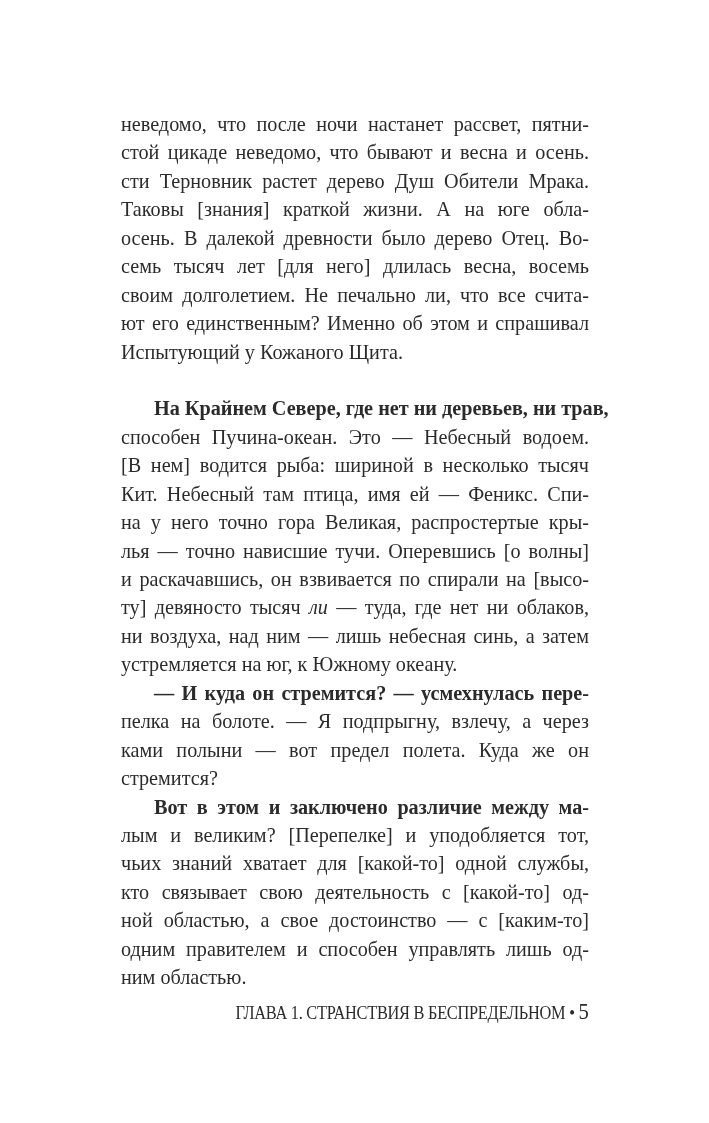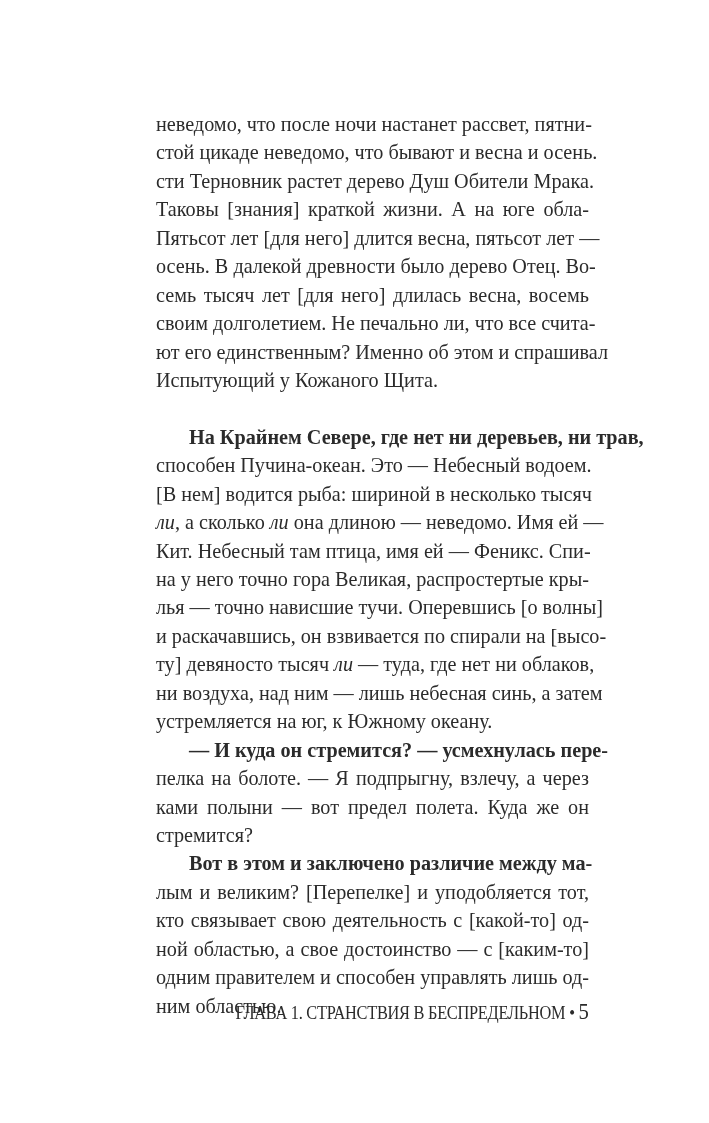--- a/index.html
+++ b/index.html
@@ -1,72 +1,71 @@
 <!DOCTYPE html>
 <html><head>
 <meta charset="utf-8">
 <style>
   html, body { margin: 0; padding: 0; background: #ffffff; }
   body { width: 709px; height: 1123px; position: relative; overflow: hidden; }
   .page { position: absolute; left: 121px; top: 110px; width: 468px;
           font-family: "Liberation Serif", "DejaVu Serif", serif; font-size: 20.2px;
           line-height: 28.45px; color: #2b2b2b; }
-  .line { display: block; white-space: nowrap; text-align: justify; text-align-last: justify; height: 28.45px; margin-left: 35px; }
+  .line { display: block; white-space: nowrap; text-align: justify; text-align-last: justify; height: 28.45px; }
   .line.last { text-align-last: left; }
   .indent { padding-left: 33px; font-weight: bold; }
   .gap { height: 28.45px; }
   em { font-style: italic; }
   .footer { position: absolute; top: 998px; right: 121px;
             font-family: "Liberation Serif", "DejaVu Serif", serif; font-size: 19px; color: #2b2b2b;
             letter-spacing: -0.3px; transform: scaleX(0.86); transform-origin: right center; white-space: nowrap; }
   .footer .num { font-size: 24px; }
 </style>
 </head>
 <body>
 
 <div class="page">
   <div>
     <span class="line">неведомо, что после ночи настанет рассвет, пятни-</span>
     <span class="line">стой цикаде неведомо, что бывают и весна и осень.</span>
     <span class="line">сти Терновник растет дерево Душ Обители Мрака.</span>
     <span class="line">Таковы [знания] краткой жизни. А на юге обла-</span>
-    <span class="line">Пятьсот лет [для него] длится весна, пятьсот лет —</span>
     <span class="line">осень. В далекой древности было дерево Отец. Во-</span>
     <span class="line">семь тысяч лет [для него] длилась весна, восемь</span>
     <span class="line">своим долголетием. Не печально ли, что все счита-</span>
     <span class="line">ют его единственным? Именно об этом и спрашивал</span>
     <span class="line last">Испытующий у Кожаного Щита.</span>
   </div>
 
   <div class="gap"></div>
 
   <div>
     <span class="line indent">На Крайнем Севере, где нет ни деревьев, ни трав,</span>
     <span class="line">способен Пучина-океан. Это — Небесный водоем.</span>
     <span class="line">[В нем] водится рыба: шириной в несколько тысяч</span>
-    <span class="line"><em>ли</em><span>, а сколько </span><em>ли</em><span> она длиною — неведомо. Имя ей —</span></span>
     <span class="line">Кит. Небесный там птица, имя ей — Феникс. Спи-</span>
     <span class="line">на у него точно гора Великая, распростертые кры-</span>
     <span class="line">лья — точно нависшие тучи. Оперевшись [о волны]</span>
     <span class="line">и раскачавшись, он взвивается по спирали на [высо-</span>
     <span class="line"><span>ту] девяносто тысяч </span><em>ли</em><span> — туда, где нет ни облаков,</span></span>
     <span class="line">ни воздуха, над ним — лишь небесная синь, а затем</span>
     <span class="line last">устремляется на юг, к Южному океану.</span>
   </div>
 
   <div>
     <span class="line indent">— И куда он стремится? — усмехнулась пере-</span>
     <span class="line">пелка на болоте. — Я подпрыгну, взлечу, а через</span>
     <span class="line">ками полыни — вот предел полета. Куда же он</span>
     <span class="line last">стремится?</span>
   </div>
 
   <div>
     <span class="line indent">Вот в этом и заключено различие между ма-</span>
     <span class="line">лым и великим? [Перепелке] и уподобляется тот,</span>
+    <span class="line">чьих знаний хватает для [какой-то] одной службы,</span>
     <span class="line">кто связывает свою деятельность с [какой-то] од-</span>
     <span class="line">ной областью, а свое достоинство — с [каким-то]</span>
     <span class="line">одним правителем и способен управлять лишь од-</span>
     <span class="line last">ним областью.</span>
   </div>
 </div>
 
 <div class="footer">
   <span>ГЛАВА 1. СТРАНСТВИЯ В БЕСПРЕДЕЛЬНОМ</span>
   <span>•</span>

